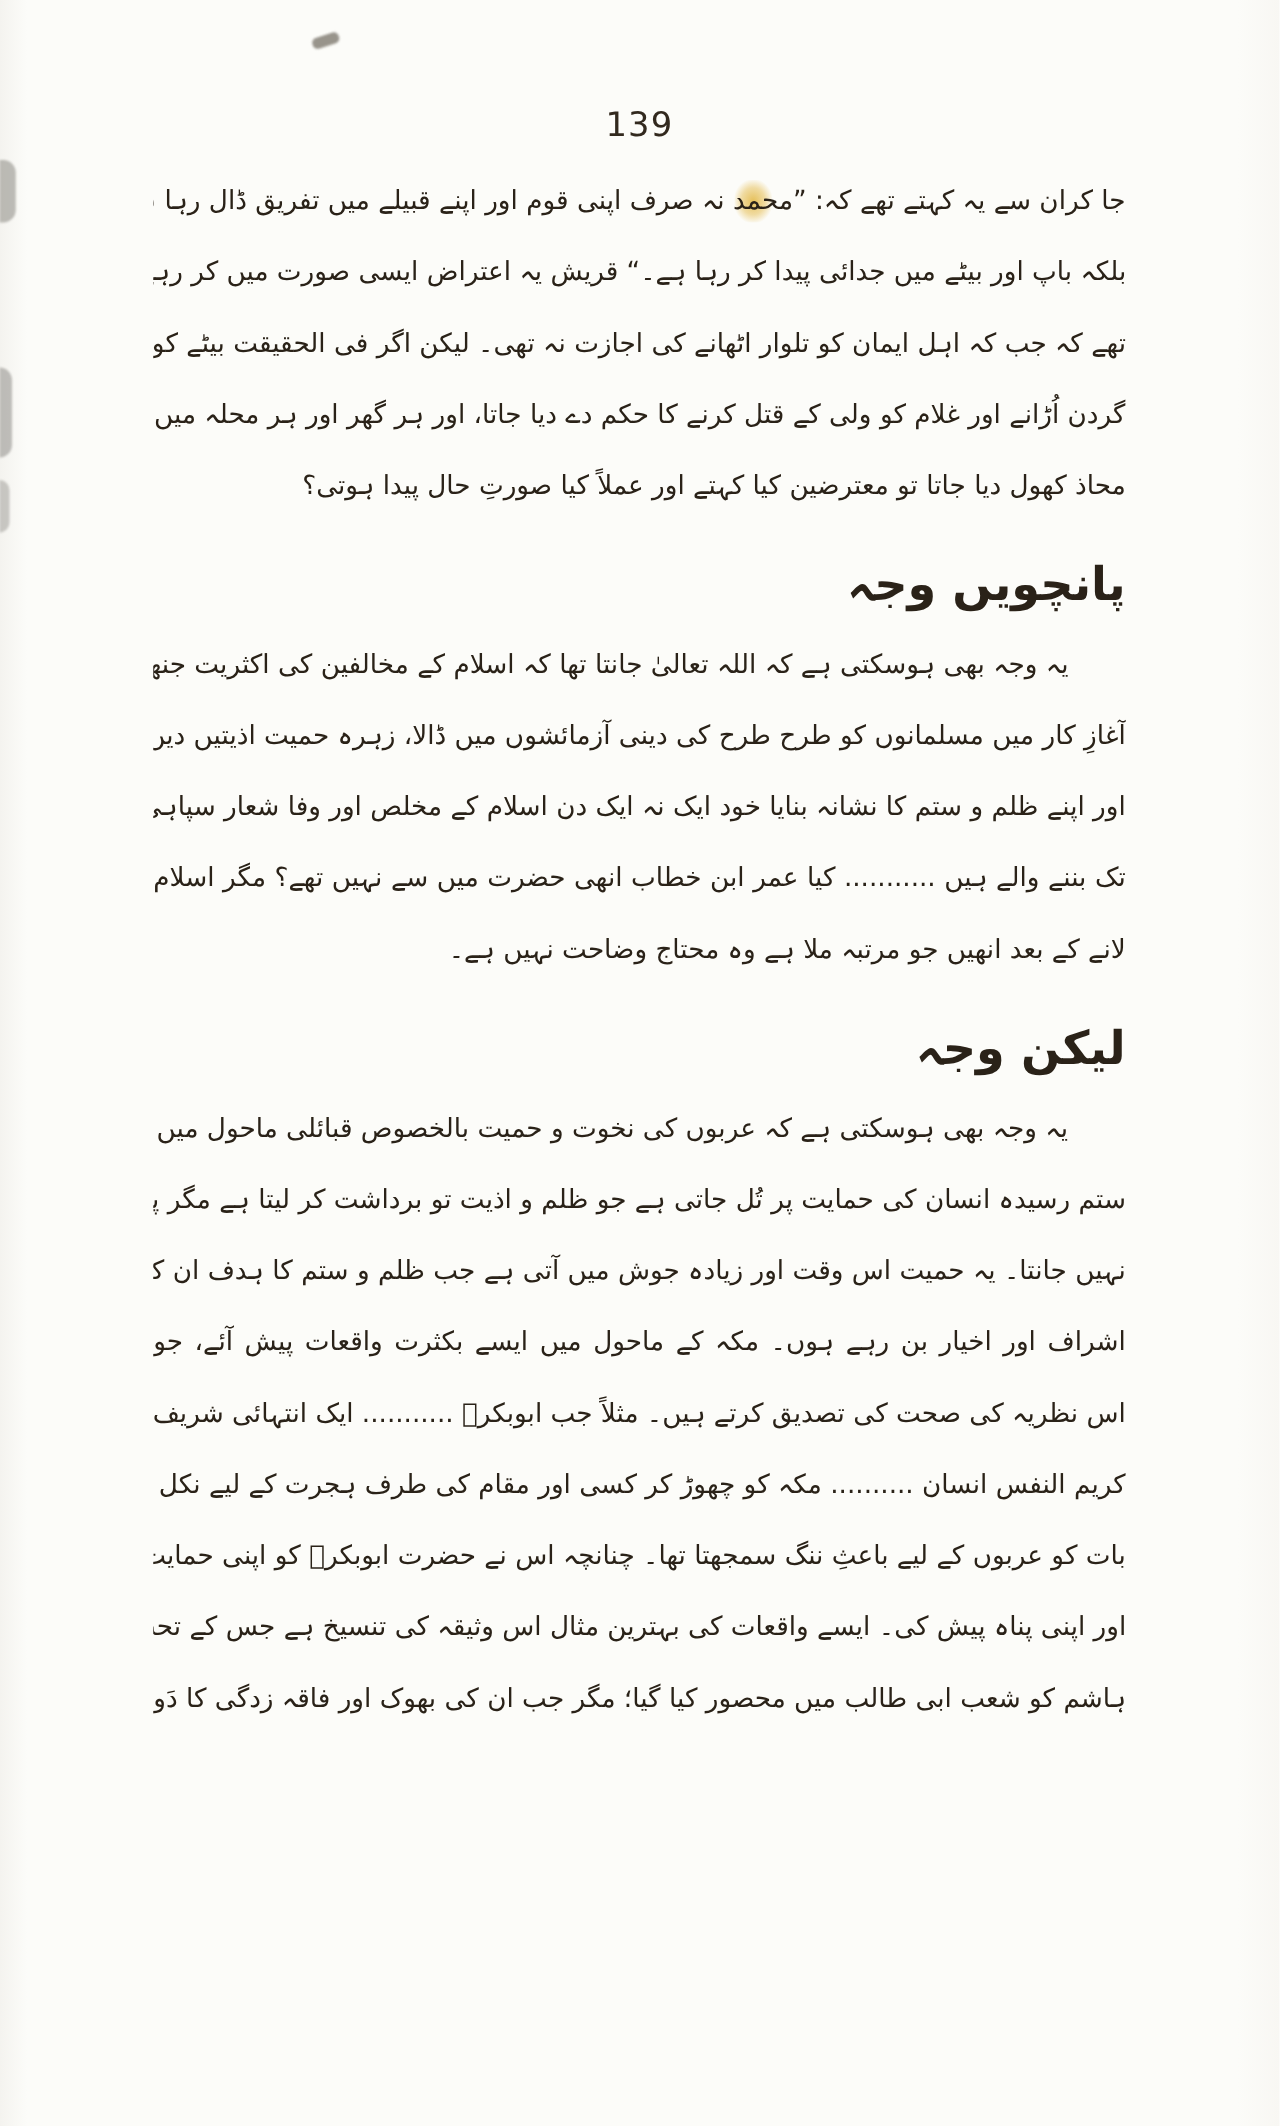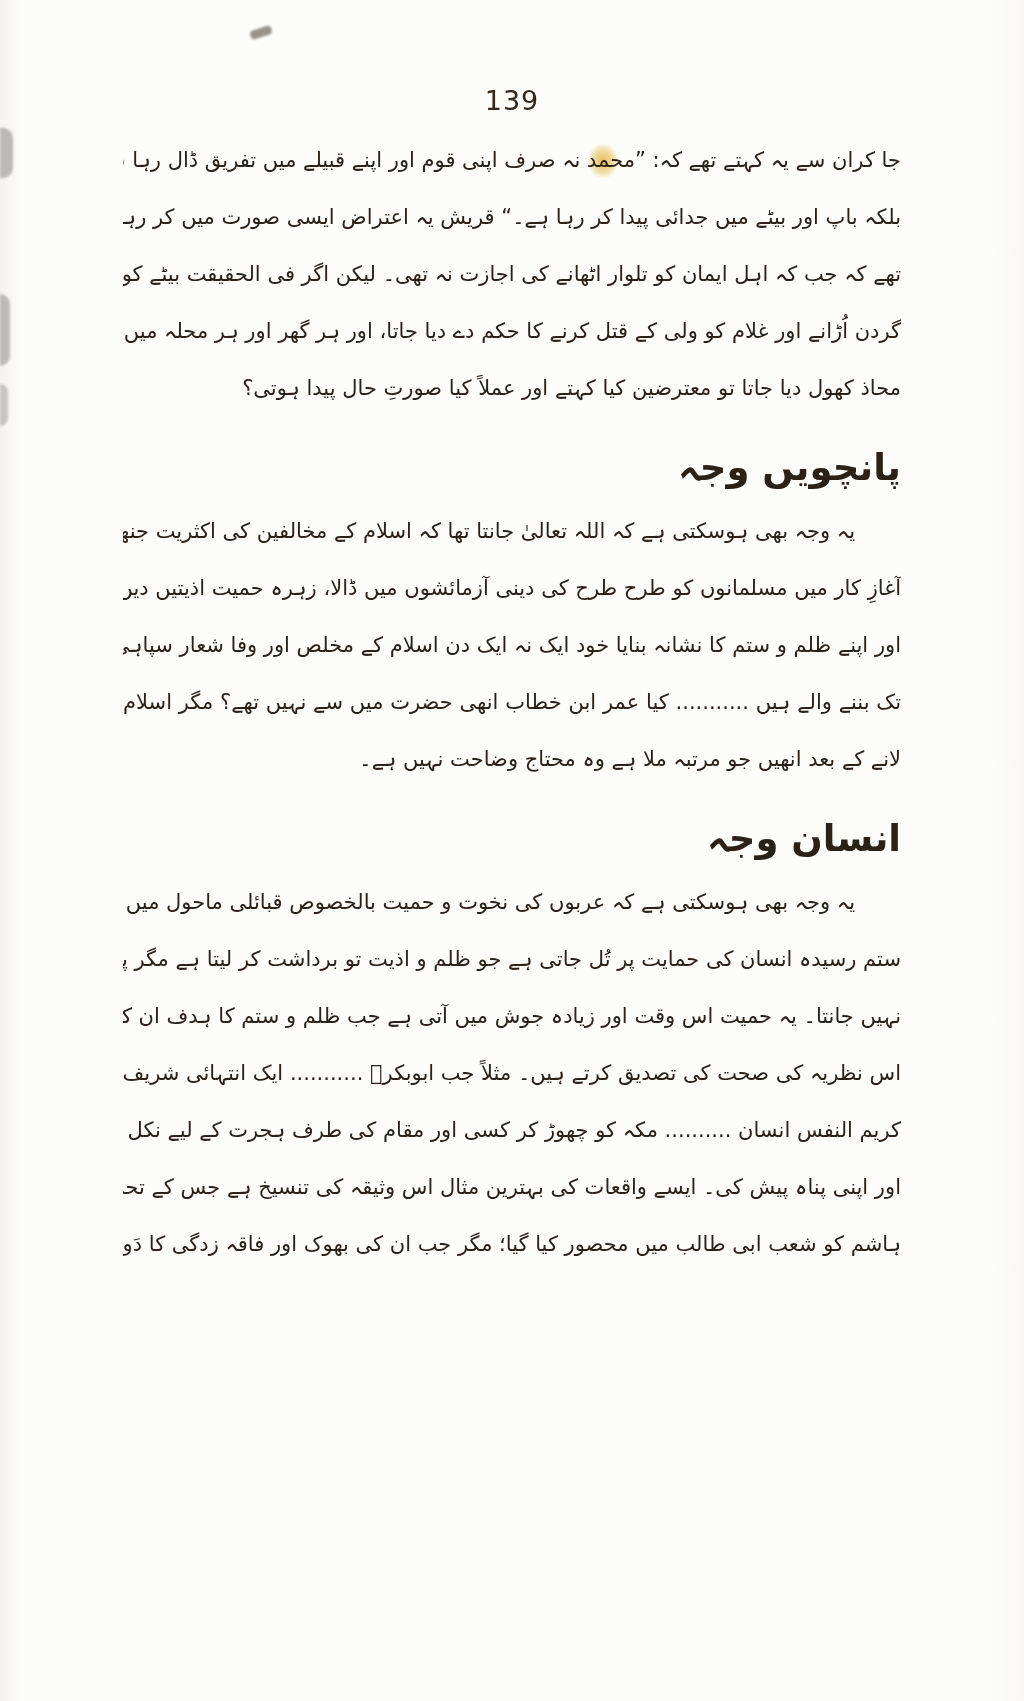--- a/index.html
+++ b/index.html
@@ -113,24 +113,26 @@
     <div class="line short">محاذ کھول دیا جاتا تو معترضین کیا کہتے اور عملاً کیا صورتِ حال پیدا ہوتی؟</div>
 
     <h2 class="heading">پانچویں وجہ</h2>
 
     <div class="line indent">یہ وجہ بھی ہوسکتی ہے کہ اللہ تعالیٰ جانتا تھا کہ اسلام کے مخالفین کی اکثریت جنھوں نے</div>
     <div class="line">آغازِ کار میں مسلمانوں کو طرح طرح کی دینی آزمائشوں میں ڈالا، زہرہ حمیت اذیتیں دیں</div>
     <div class="line">اور اپنے ظلم و ستم کا نشانہ بنایا خود ایک نہ ایک دن اسلام کے مخلص اور وفا شعار سپاہی بلکہ قائد</div>
     <div class="line">تک بننے والے ہیں ........... کیا عمر ابن خطاب انھی حضرت میں سے نہیں تھے؟ مگر اسلام</div>
     <div class="line short">لانے کے بعد انھیں جو مرتبہ ملا ہے وہ محتاج وضاحت نہیں ہے۔</div>
 
-    <h2 class="heading">انسان وجہ</h2>
+    <h2 class="heading">لیکن وجہ</h2>
 
     <div class="line indent">یہ وجہ بھی ہوسکتی ہے کہ عربوں کی نخوت و حمیت بالخصوص قبائلی ماحول میں فطرتاً ایسے</div>
     <div class="line">ستم رسیدہ انسان کی حمایت پر تُل جاتی ہے جو ظلم و اذیت تو برداشت کر لیتا ہے مگر پسپا ہونا</div>
     <div class="line">نہیں جانتا۔ یہ حمیت اس وقت اور زیادہ جوش میں آتی ہے جب ظلم و ستم کا ہدف ان کے</div>
+    <div class="line">اشراف اور اخیار بن رہے ہوں۔ مکہ کے ماحول میں ایسے بکثرت واقعات پیش آئے، جو</div>
     <div class="line">اس نظریہ کی صحت کی تصدیق کرتے ہیں۔ مثلاً جب ابوبکرؓ ........... ایک انتہائی شریف اور</div>
     <div class="line">کریم النفس انسان .......... مکہ کو چھوڑ کر کسی اور مقام کی طرف ہجرت کے لیے نکل کھڑے</div>
+    <div class="line">بات کو عربوں کے لیے باعثِ ننگ سمجھتا تھا۔ چنانچہ اس نے حضرت ابوبکرؓ کو اپنی حمایت</div>
     <div class="line">اور اپنی پناہ پیش کی۔ ایسے واقعات کی بہترین مثال اس وثیقہ کی تنسیخ ہے جس کے تحت بنو</div>
     <div class="line">ہاشم کو شعب ابی طالب میں محصور کیا گیا؛ مگر جب ان کی بھوک اور فاقہ زدگی کا دَور طول پکڑ</div>
 
   </div>
 </div>
 
 </body></html>

